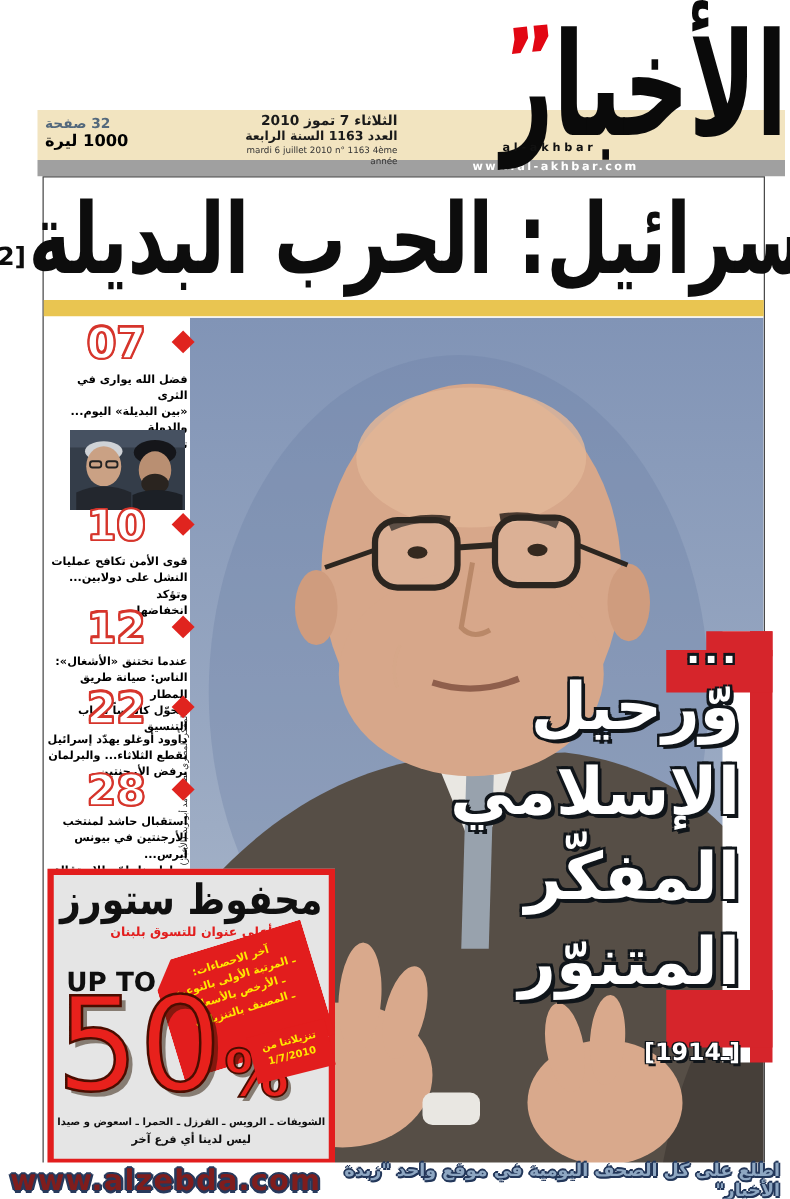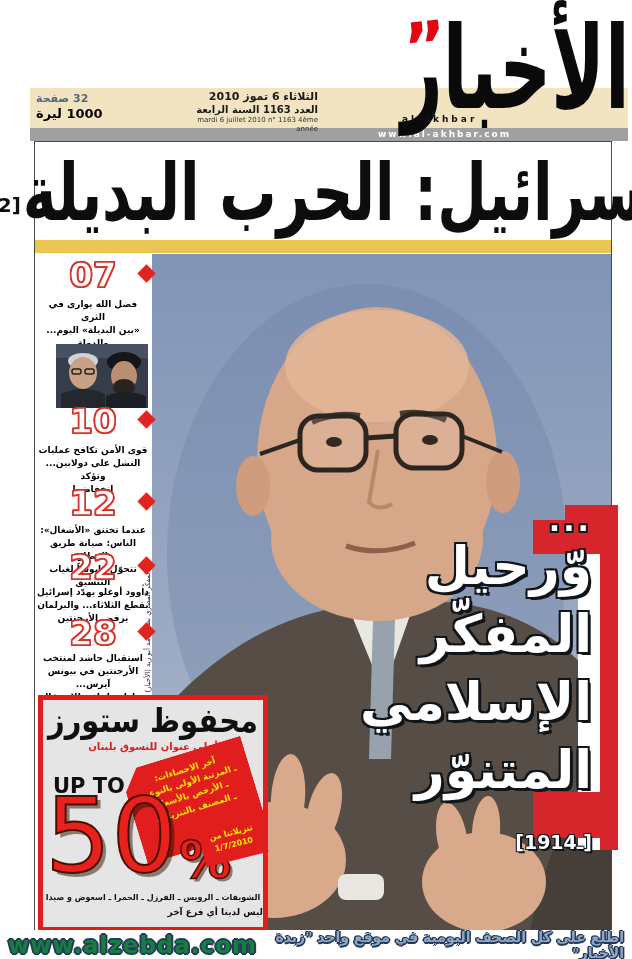--- a/index.html
+++ b/index.html
@@ -37,21 +37,21 @@
   .headline-ref{font-size:20px;font-weight:900;color:#0d0d0d;margin-right:8px;margin-top:26px;direction:ltr;}
   .yellow-bar{position:absolute;left:35px;top:240px;width:576px;height:13px;background:#e9c551;}
   
   .num-row{position:absolute;left:36px;width:114px;display:flex;justify-content:center;}
   .num{font-size:34px;font-weight:bold;color:#fff;line-height:1;
     -webkit-text-stroke:1.3px #d6352c;
     text-shadow:1px 0 #d6352c,-1px 0 #d6352c,0 1px #d6352c,0 -1px #d6352c,
       1px 1px #d6352c,-1px -1px #d6352c,1px -1px #d6352c,-1px 1px #d6352c;}
   .diamond{position:absolute;right:-3px;top:9px;width:13px;height:13px;background:#e0241f;
     transform:rotate(45deg);}
-  .item-text{position:absolute;left:36px;width:114px;direction:rtl;text-align:center;
+  .item-text{position:absolute;left:36px;width:114px;direction:rtl;text-align:right;
     font-size:9px;font-weight:bold;color:#000;line-height:1.45;}
   .mini-photo{position:absolute;left:56px;top:344px;width:92px;height:64px;overflow:hidden;}
   .photo-caption{position:absolute;left:63px;top:626px;width:172px;height:11px;
     transform:rotate(-90deg);transform-origin:center;font-size:7px;color:#1a1a1a;
     direction:rtl;text-align:center;white-space:nowrap;}
   
   .main-photo{position:absolute;left:152px;top:254px;width:459px;height:678px;overflow:hidden;}
   
   .ov-gutter{position:absolute;left:578px;top:505px;width:22px;height:345px;background:#fff;}
   .ov-strip{position:absolute;left:600px;top:505px;width:18px;height:345px;background:#d6252b;}
@@ -82,26 +82,26 @@
   .ad-50{font-size:104px;line-height:1;font-weight:400;color:#e8211c;
     -webkit-text-stroke:2px #4a0d00;
     text-shadow:4px 4px 0 rgba(40,20,0,.5);}
   .ad-pct{font-size:52px;font-weight:900;color:#e8211c;margin-top:46px;margin-left:2px;
     -webkit-text-stroke:1.5px #4a0d00;text-shadow:3px 3px 0 rgba(40,20,0,.5);}
   .ad-datetag{position:absolute;left:158px;top:122px;width:64px;height:38px;background:#e21d1d;
     transform:rotate(-14deg);color:#ffe800;font-size:8px;font-weight:bold;text-align:center;
     direction:rtl;padding-top:5px;line-height:1.5;}
   .ad-branches{position:absolute;top:193px;left:0;width:100%;text-align:center;font-size:8px;
     font-weight:bold;color:#0f0f0f;direction:rtl;}
-  .ad-nobranch{position:absolute;top:207px;left:0;width:100%;text-align:right;font-size:9px;
+  .ad-nobranch{position:absolute;top:207px;left:0;width:100%;text-align:center;font-size:9px;
     font-weight:bold;color:#0f0f0f;direction:rtl;}
   
   .bottom-bar{position:absolute;left:0;top:930px;width:632px;height:29px;background:#fff;
     display:flex;align-items:center;justify-content:space-between;padding:0 8px;}
-  .bottom-url{font-size:23px;font-weight:900;color:#15803d;letter-spacing:1px;
+  .bottom-url{font-size:23px;font-weight:900;color:#7f1d1d;letter-spacing:1px;
     text-shadow:2px 0 0 #27395c,-2px 0 0 #27395c,0 2px 0 #27395c,0 -2px 0 #27395c,
       1px 1px 0 #27395c,-1px -1px 0 #27395c,1px -1px 0 #27395c,-1px 1px 0 #27395c;}
   .bottom-promo{direction:rtl;font-size:14px;font-weight:900;color:#8ea7c2;
     text-shadow:1.5px 0 0 #23375a,-1.5px 0 0 #23375a,0 1.5px 0 #23375a,0 -1.5px 0 #23375a,
       1px 1px 0 #23375a,-1px -1px 0 #23375a;}
 </style>
 </head>
 <body>
 
 <div class="page">
@@ -109,21 +109,21 @@
   <div class="beige-band"></div>
   <div class="gray-band"></div>
   <div class="site-text">www.al-akhbar.com</div>
 
   <div class="pagesprice">
     <div class="pages-label">32 صفحة</div>
     <div class="price-label">1000 ليرة</div>
   </div>
 
   <div class="dateblock">
-    <div class="date-ar">الثلاثاء 6 تموز 2010</div>
+    <div class="date-ar">الثلاثاء 7 تموز 2010</div>
     <div class="issue-ar">العدد 1163 السنة الرابعة</div>
     <div class="date-fr">mardi 6 juillet 2010 n° 1163 4ème année</div>
   </div>
 
   <div class="logo-wrap">
     <div class="logo-text">الأخبار</div>
   </div>
   <div class="logo-quotes">”</div>
   <div class="logo-latin">al-akhbar</div>
 
@@ -188,22 +188,22 @@
   </div>
 
   <div class="ov-gutter"></div>
   <div class="ov-strip"></div>
   <div class="ov-captop2"></div>
   <div class="ov-captop"></div>
   <div class="ov-capbot"></div>
   <div class="ov-text">
     <div class="ov-dots">...</div>
     <div class="ov-line">وّرحيل</div>
+    <div class="ov-line">الإسلامي</div>
     <div class="ov-line">المفكّر</div>
-    <div class="ov-line">الإسلامي</div>
     <div class="ov-line">المتنوّر</div>
     <div class="ov-pages">[19ـ14]</div>
   </div>
 
   <div class="photo-caption">المفكّر المصري نصر حامد أبو زيد (الأخبار)</div>
 
   <div class="num-row" style="top:258px;">
     <span class="num">07</span>
     <span class="diamond"></span>
   </div>

